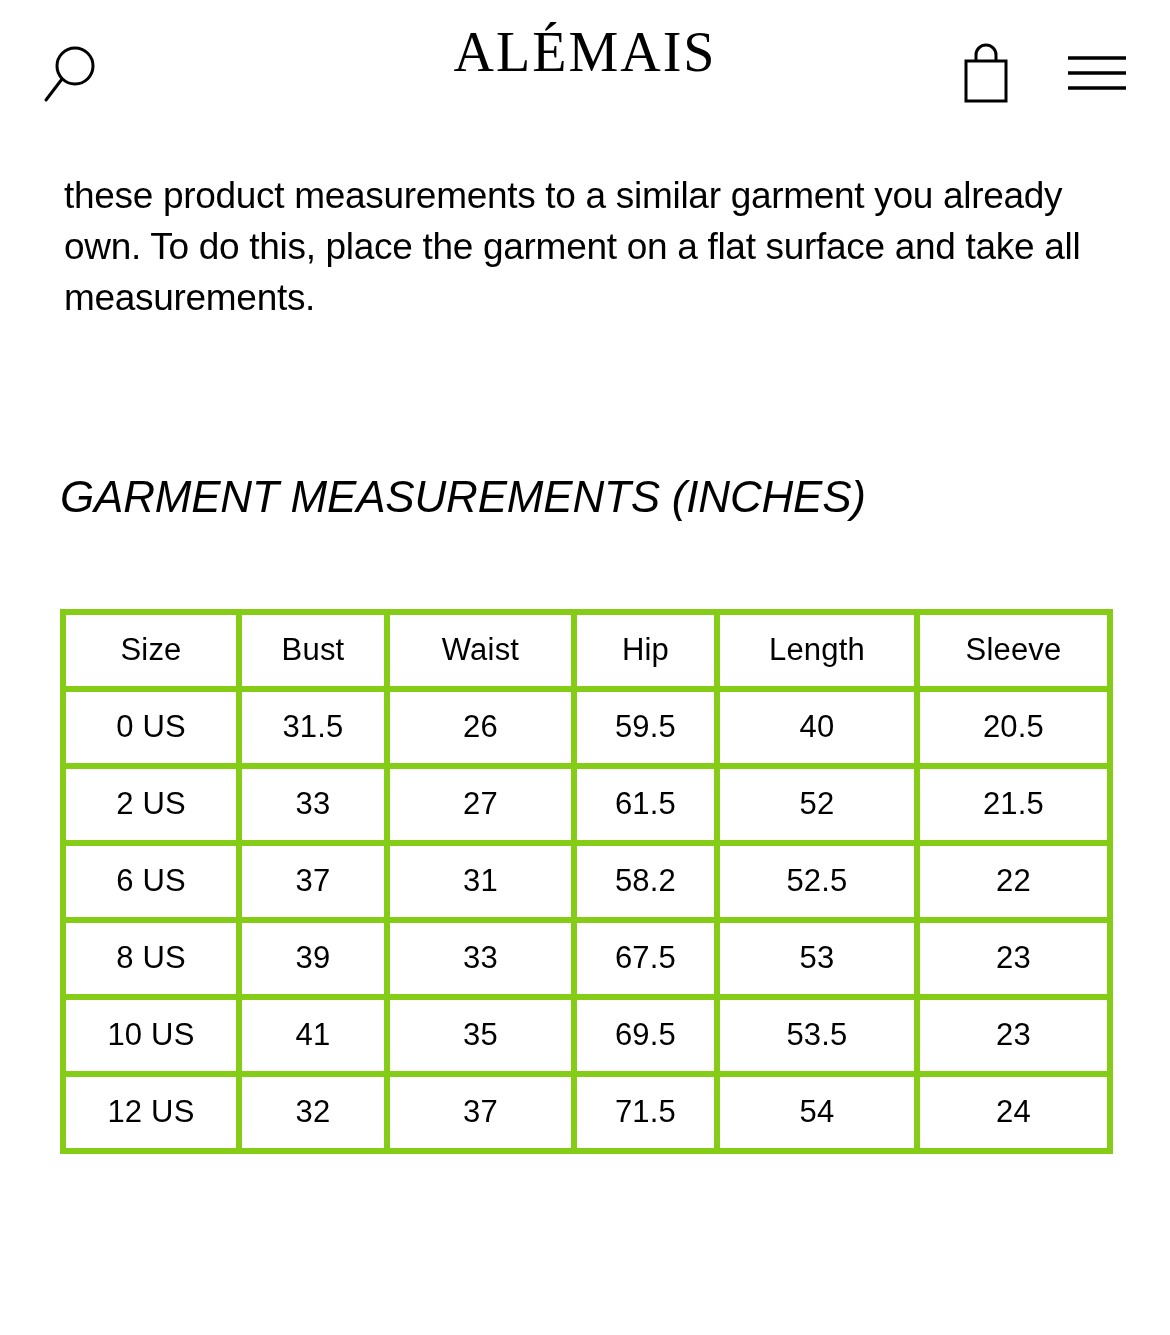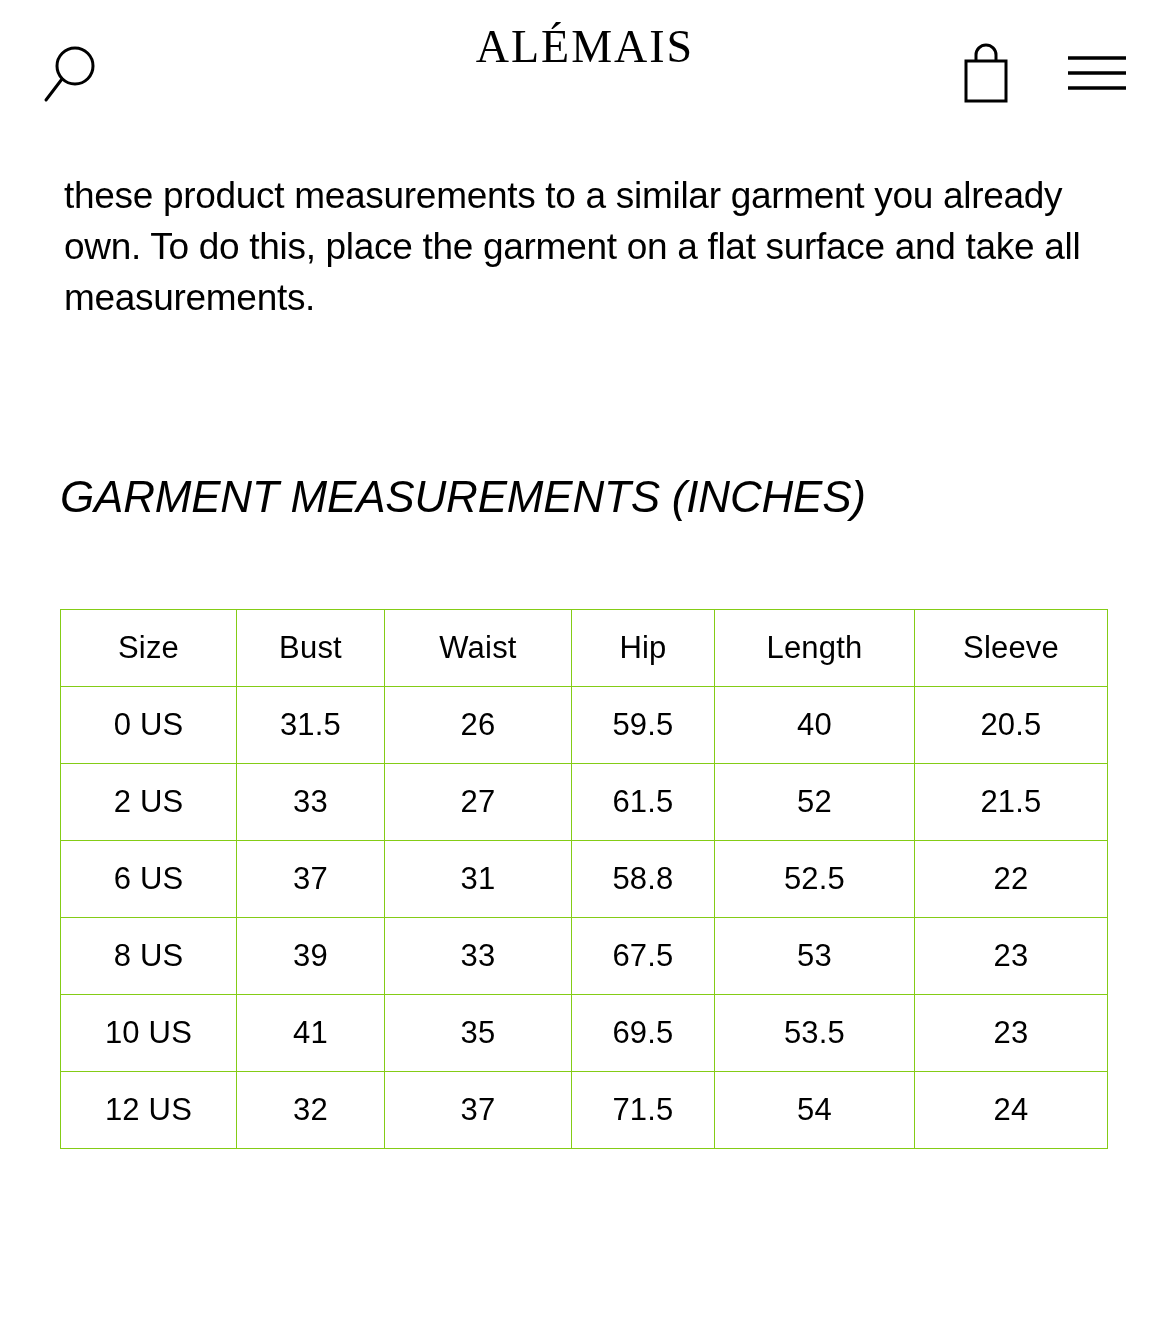--- a/index.html
+++ b/index.html
@@ -33,21 +33,21 @@
   .header-center {
     position: absolute;
     left: 0;
     right: 0;
     top: 24px;
     text-align: center;
     pointer-events: none;
   }
   .brand-logo {
     font-family: "Liberation Serif", serif;
-    font-size: 46px;
+    font-size: 56px;
     letter-spacing: 2px;
     font-weight: 400;
     display: inline-block;
     pointer-events: auto;
     line-height: 1;
   }
   .header-right {
     margin-left: auto;
     display: flex;
     align-items: center;
@@ -89,21 +89,21 @@
   .size-table-wrap {
     padding-top: 82px;
   }
   table.size-table {
     border-collapse: collapse;
     width: 1047px;
     table-layout: fixed;
   }
   table.size-table th,
   table.size-table td {
-    border: 1px solid #84cc16;
+    border: 6px solid #84cc16;
     text-align: center;
     font-size: 31px;
     font-weight: 400;
     height: 77px;
     padding: 0 4px;
     letter-spacing: 0.2px;
   }
   table.size-table col.c-size    { width: 176px; }
   table.size-table col.c-bust    { width: 148px; }
   table.size-table col.c-waist   { width: 187px; }
@@ -187,21 +187,21 @@
           <td>33</td>
           <td>27</td>
           <td>61.5</td>
           <td>52</td>
           <td>21.5</td>
         </tr>
         <tr>
           <td>6 US</td>
           <td>37</td>
           <td>31</td>
-          <td>58.8</td>
+          <td>58.2</td>
           <td>52.5</td>
           <td>22</td>
         </tr>
         <tr>
           <td>8 US</td>
           <td>39</td>
           <td>33</td>
           <td>67.5</td>
           <td>53</td>
           <td>23</td>

